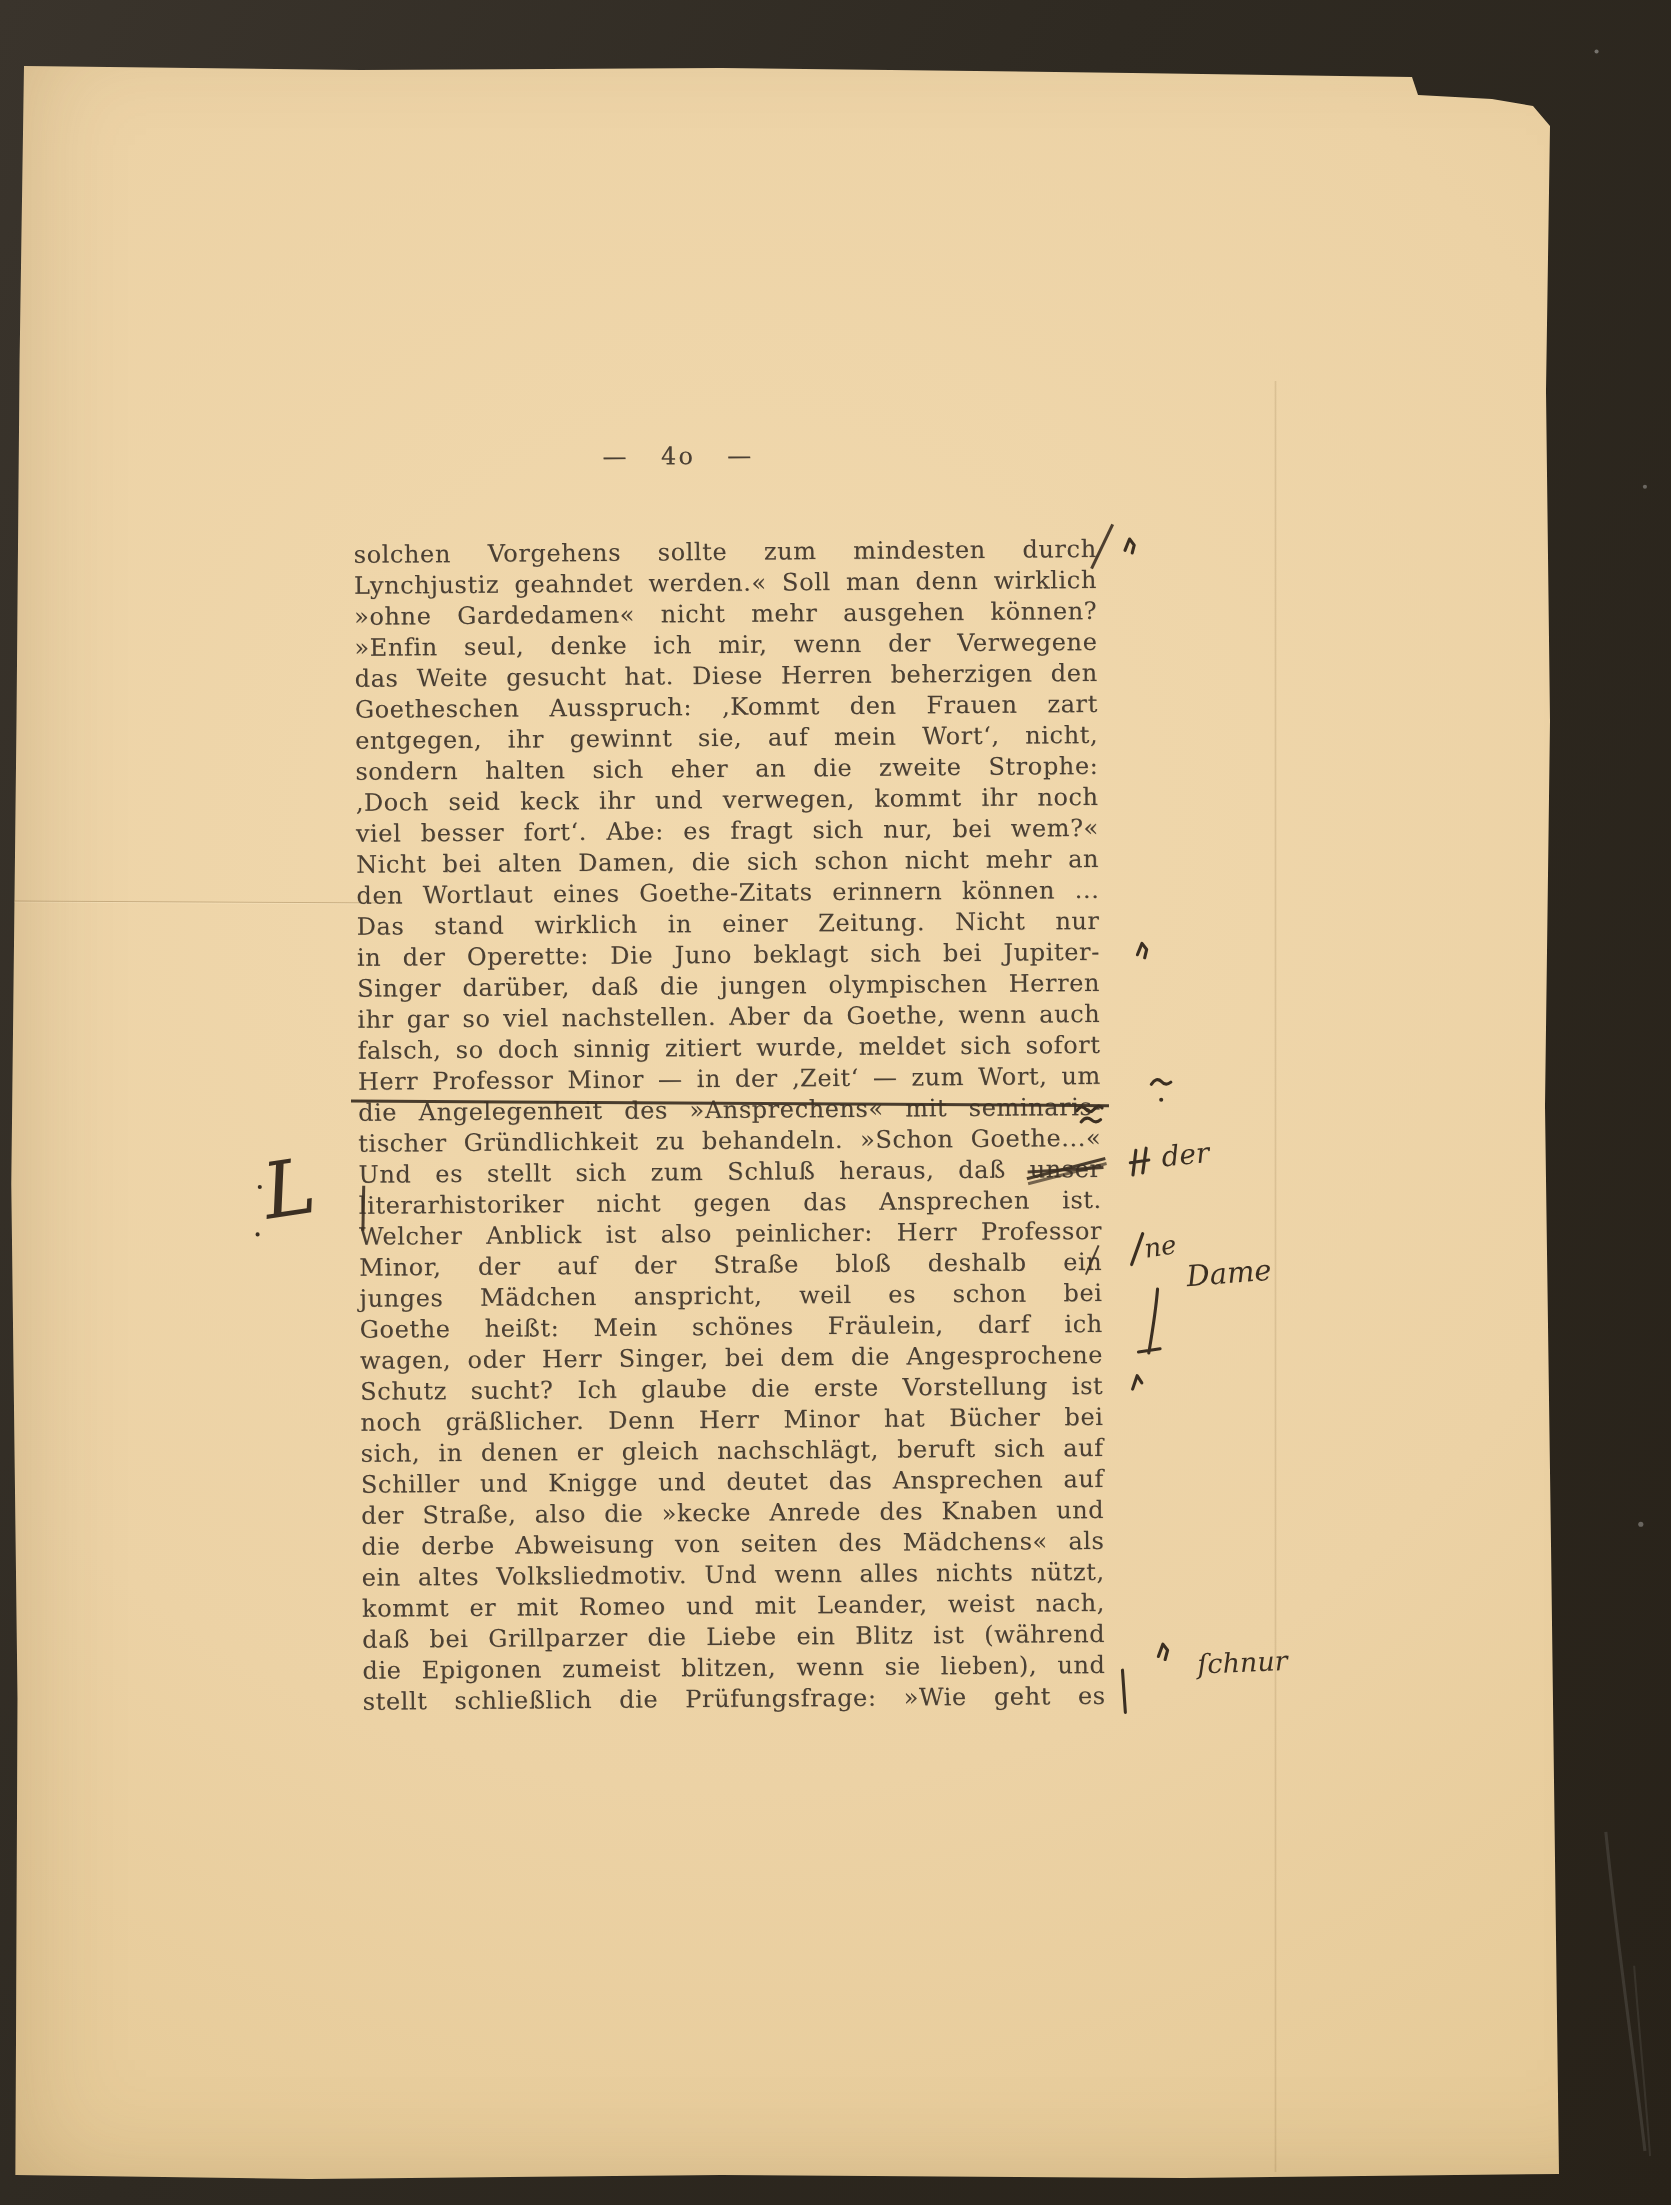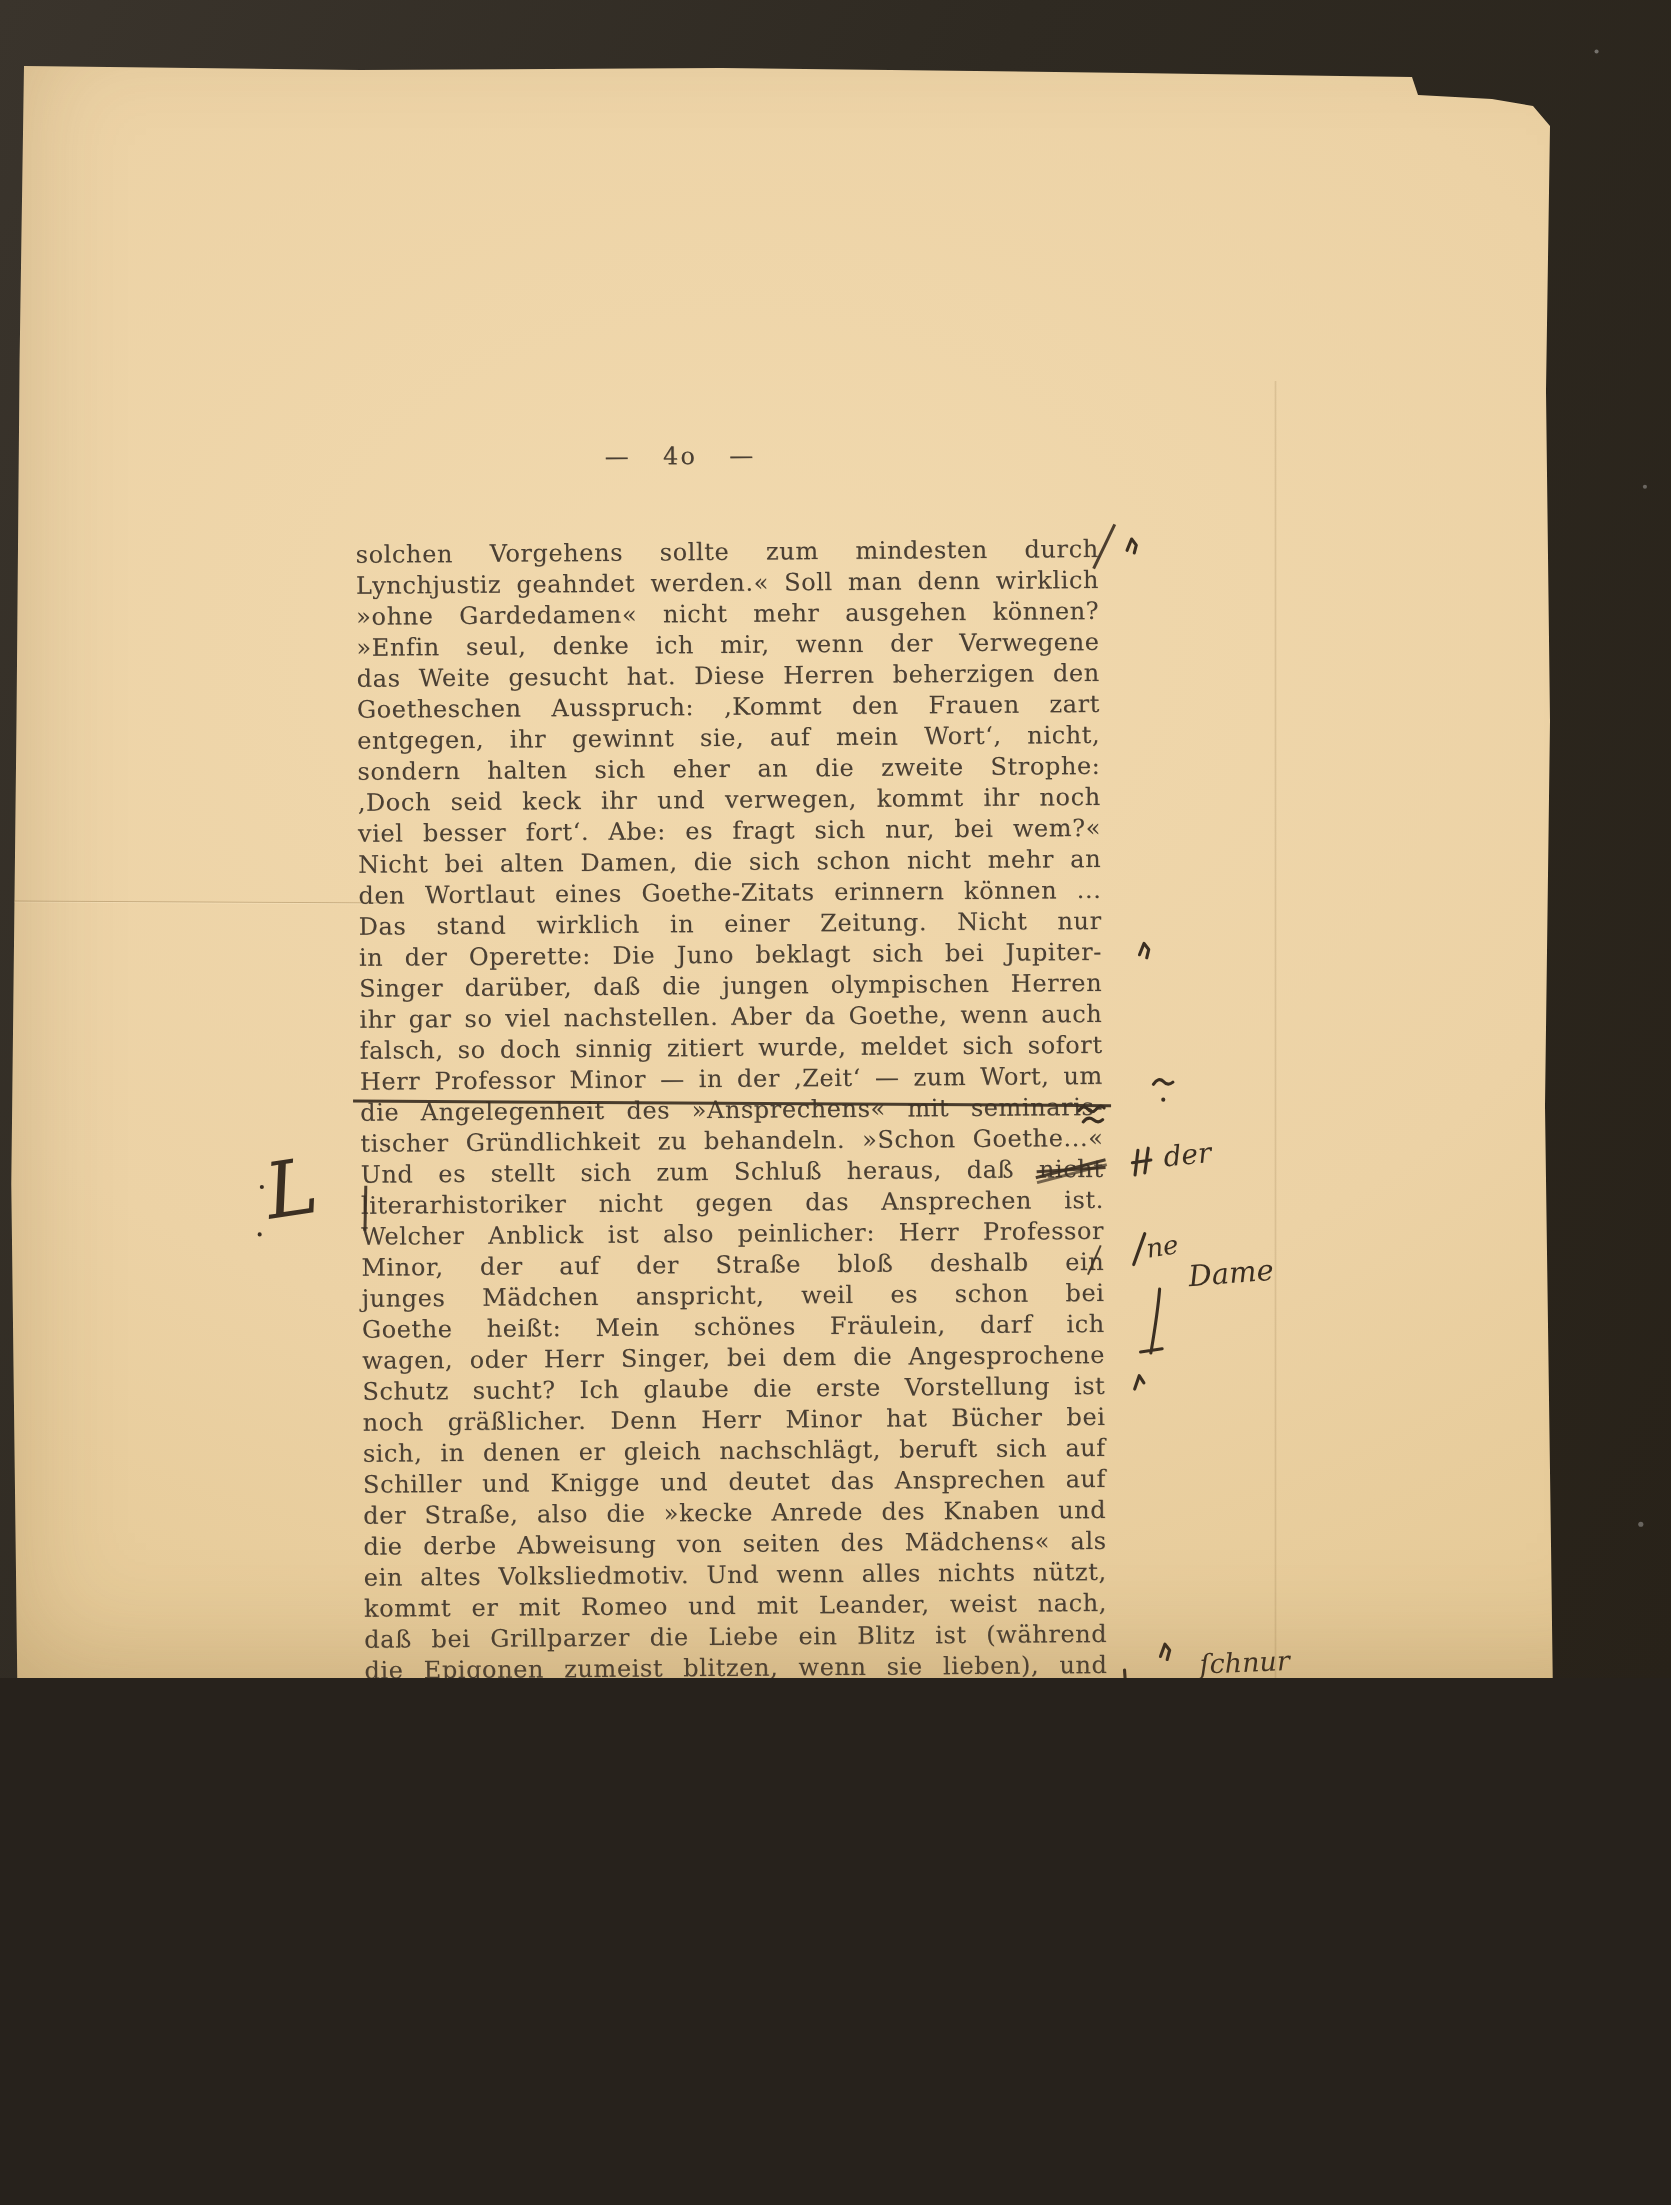--- a/index.html
+++ b/index.html
@@ -1,16 +1,16 @@
 <!DOCTYPE html>
 <html style="font-size:8.2px"><head>
 <meta charset="utf-8">
 <style>
   html,body{margin:0;padding:0;background:#27221c;}
-  .scene{position:relative;width:1672px;height:1678px;overflow:hidden;
+  .scene{position:relative;width:1672px;height:2205px;overflow:hidden;
     background:linear-gradient(115deg,#3a342c 0%,#2f2a22 42%,#282219 100%);
     font-family:"DejaVu Serif","Liberation Serif",serif;}
   
   .paper{position:absolute;inset:0;
     clip-path:polygon(24px 66px,360px 70px,721px 68px,1132px 73px,1412px 77px,
       1418px 95px,1492px 99px,1533px 106px,1550px 126px,
       1546px 391px,1550px 721px,1545px 1106px,1551px 1544px,1559px 2174px,
       1184px 2178px,721px 2175px,309px 2179px,15.4px 2175px,
       17.5px 1698px,11.3px 1184px,16.5px 721px,19.6px 360px);
     background:radial-gradient(ellipse 120% 90% at 44% 38%,#f1d9ae 0%,#ecd2a5 48%,#e4c894 82%,#d8b981 100%);}
@@ -91,21 +91,21 @@
           <div class="line"><span>Nicht bei alten Damen, die sich schon nicht mehr an</span></div>
           <div class="line"><span>den Wortlaut eines Goethe-Zitats erinnern können ...</span></div>
           <div class="line"><span>Das stand wirklich in einer Zeitung. Nicht nur</span></div>
           <div class="line"><span>in der Operette: Die Juno beklagt sich bei Jupiter-</span></div>
           <div class="line"><span>Singer darüber, daß die jungen olympischen Herren</span></div>
           <div class="line"><span>ihr gar so viel nachstellen. Aber da Goethe, wenn auch</span></div>
           <div class="line"><span>falsch, so doch sinnig zitiert wurde, meldet sich sofort</span></div>
           <div class="line"><span>Herr Professor Minor — in der ‚Zeit‘ — zum Wort, um</span></div>
           <div class="line"><span>die Angelegenheit des »Ansprechens« mit seminaris-</span></div>
           <div class="line"><span>tischer Gründlichkeit zu behandeln. »Schon Goethe...«</span></div>
-          <div class="line"><span>Und es stellt sich zum Schluß heraus, daß </span><span class="struck struck-x">nicht</span></div>
+          <div class="line"><span>Und es stellt sich zum Schluß heraus, daß </span><span class="struck struck-x">unser</span></div>
           <div class="line"><span class="cap-mark">l</span><span>iterarhistoriker nicht gegen das Ansprechen ist.</span></div>
           <div class="line"><span>Welcher Anblick ist also peinlicher: Herr Professor</span></div>
           <div class="line"><span>Minor, der auf der Straße bloß deshalb ei</span><span class="slashed">n</span></div>
           <div class="line"><span class="struck-m">junges Mädchen</span><span> anspricht, weil es schon bei</span></div>
           <div class="line"><span>Goethe heißt: Mein schönes Fräulein, darf ich</span></div>
           <div class="line"><span>wagen, oder Herr Singer, bei dem die Angesprochene</span></div>
           <div class="line"><span>Schutz sucht? Ich glaube die erste Vorstellung ist</span></div>
           <div class="line"><span>noch gräßlicher. Denn Herr Minor hat Bücher bei</span></div>
           <div class="line"><span>sich, in denen er gleich nachschlägt, beruft sich auf</span></div>
           <div class="line"><span>Schiller und Knigge und deutet das Ansprechen auf</span></div>

